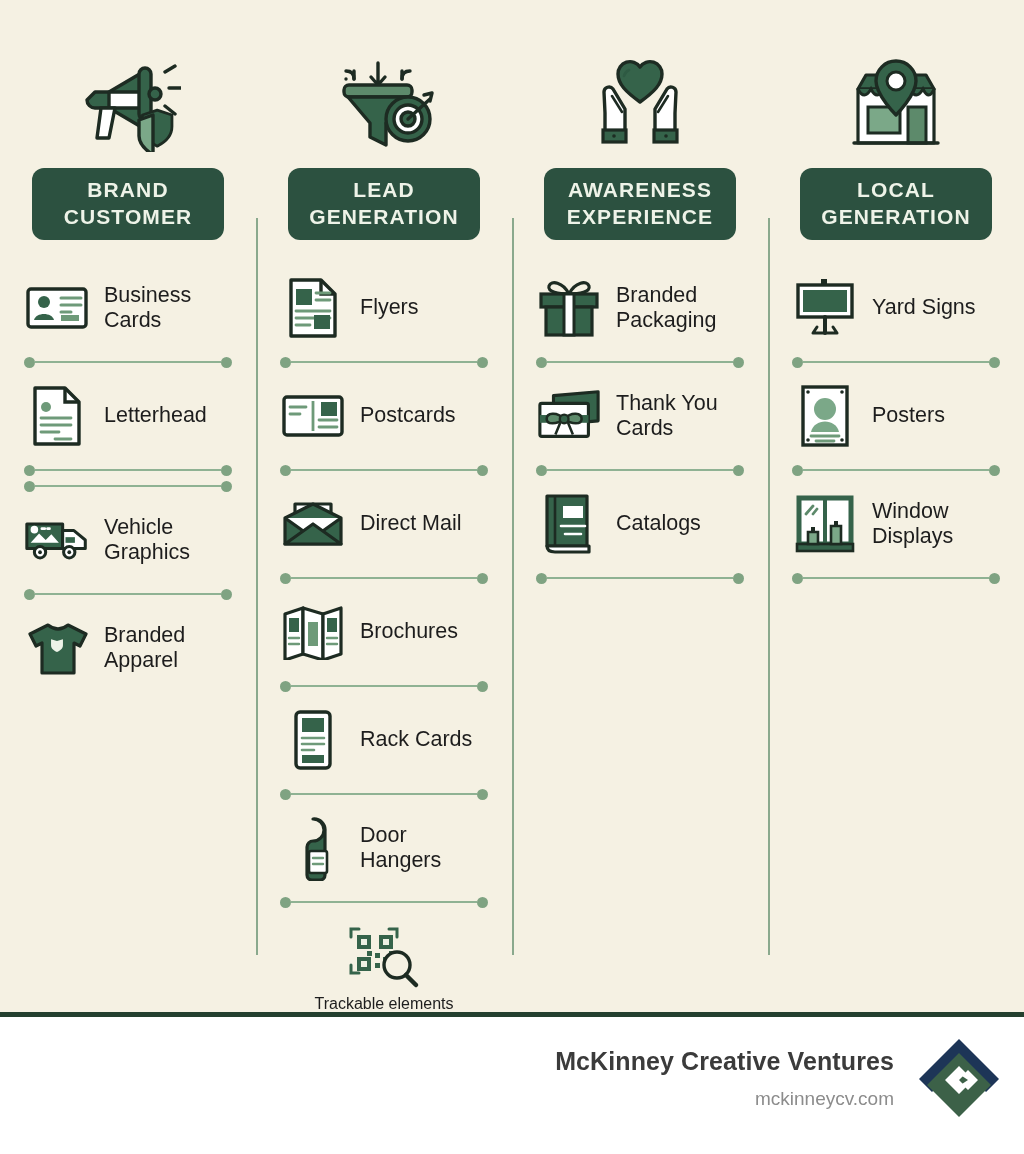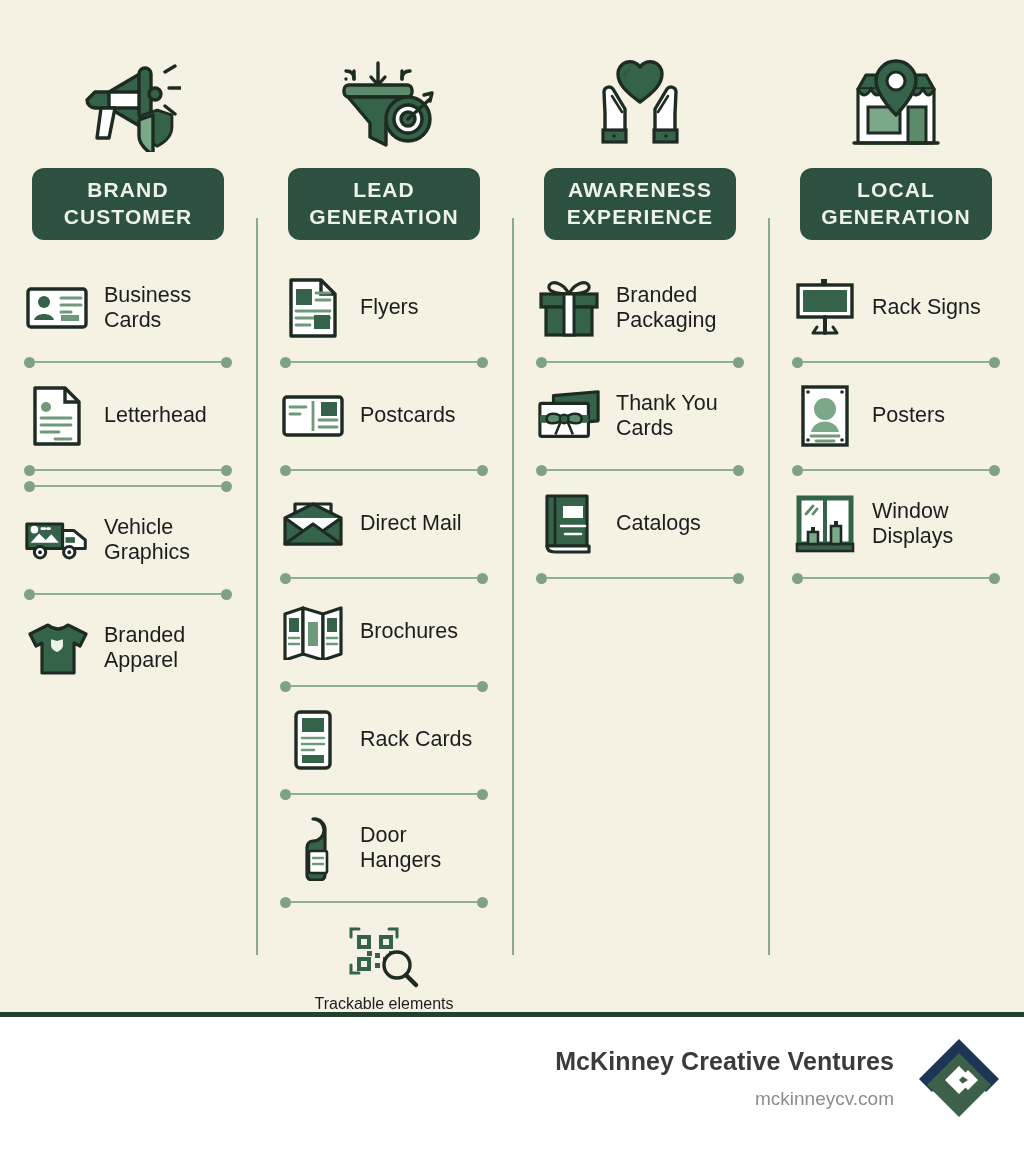--- a/index.html
+++ b/index.html
@@ -557,21 +557,21 @@
           <div class="item">
             <span class="ico">
               <svg width="64" height="62" viewBox="0 0 64 62">
                 <rect x="28" y="2" width="6" height="6" fill="#1d2b22"></rect>
                 <rect x="5" y="8" width="54" height="32" fill="#fff" stroke="#1d2b22" stroke-width="3.4"></rect>
                 <rect x="10" y="13" width="44" height="22" fill="#35634a"></rect>
                 <path d="M32 40 v16" stroke="#1d2b22" stroke-width="4" stroke-linecap="round"></path>
                 <path d="M20 56 h24 M24 50 l-4 6 M40 50 l4 6" stroke="#1d2b22" stroke-width="3" stroke-linecap="round"></path>
               </svg>
             </span>
-            <span class="lbl"><span>Rack Signs</span></span>
+            <span class="lbl"><span>Yard Signs</span></span>
           </div>
 
           <div class="sep">
               <span class="dot"></span>
               <span class="bar"></span>
               <span class="dot"></span>
             </div>
 
           <div class="item">
             <span class="ico">

